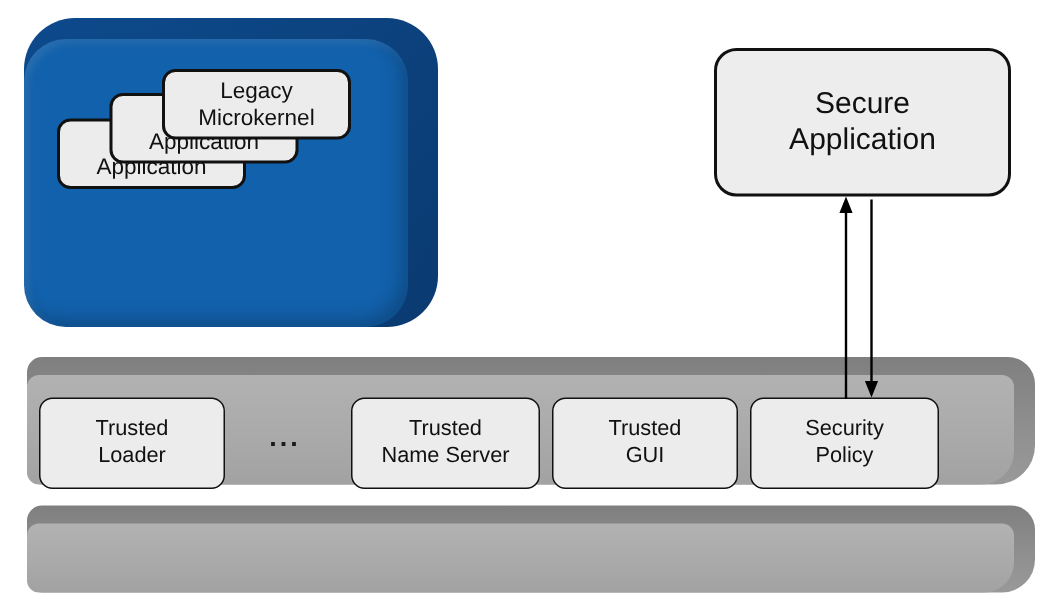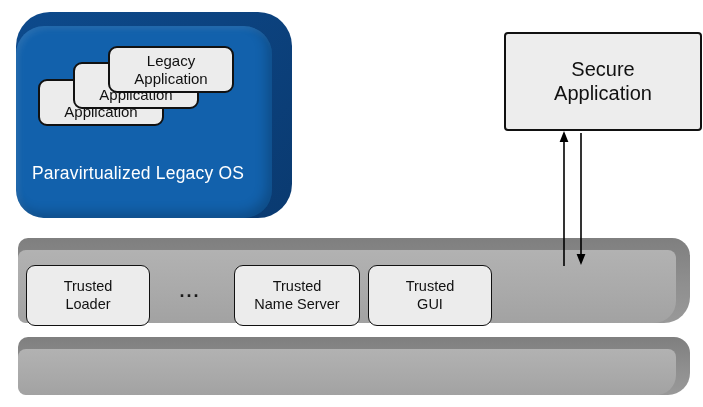--- a/index.html
+++ b/index.html
@@ -61,25 +61,24 @@
     line-height: 1.18;
     box-sizing: border-box;
   }
   .legacy-app { width: 126px; height: 47px; font-size: 15px; }
   .legacy-app.back   { left: 38px;  top: 79px;  z-index: 1; }
   .legacy-app.middle { left: 73px;  top: 62px;  z-index: 2; }
   .legacy-app.front  { left: 108px; top: 46px;  z-index: 3; }
   .secure-app {
     left: 476px; top: 32px; width: 198px; height: 99px;
     font-size: 20px;
-    border-radius: 4px;
+    border-radius: 15px;
     border-width: 2px;
     background: #ededed;
     z-index: 2;
-    margin-left: 28px;
   }
   
   .trusted-back {
     left: 18px; top: 238px; width: 672px; height: 85px;
     border-radius: 10px;
     border-bottom-right-radius: 26px;
     border-top-right-radius: 18px;
   }
   .trusted-face {
     left: 18px; top: 250px; width: 658px; height: 73px;
@@ -133,33 +132,32 @@
     z-index: 5;
   }
 </style>
 </head>
 <body>
 
 <div class="stage">
 
   <div class="blue-back"></div>
   <div class="blue-face"></div>
-  <div class="legacy-os-label">Paravirtualized Legacy OS</div>
 
   <div class="node legacy-app back">
     <span>Legacy
 Application</span>
   </div>
   <div class="node legacy-app middle">
     <span>Legacy
 Application</span>
   </div>
   <div class="node legacy-app front">
     <span>Legacy
-Application</span>
+Microkernel</span>
   </div>
 
   <div class="node secure-app">
     <span>Secure
 Application</span>
   </div>
 
   <div class="slab-back trusted-back"></div>
   <div class="slab-face trusted-face"></div>
 
@@ -169,20 +167,24 @@
   </div>
   <div class="dots">...</div>
   <div class="node trusted-node t-nameserver">
     <span>Trusted
 Name Server</span>
   </div>
   <div class="node trusted-node t-gui">
     <span>Trusted
 GUI</span>
   </div>
+  <div class="node trusted-node t-policy">
+    <span>Security
+Policy</span>
+  </div>
 
   <div class="slab-back micro-back"></div>
   <div class="slab-face micro-face"></div>
 
   <svg class="arrows" viewBox="0 0 46 140">
     <g>
       <line x1="12" y1="136" x2="12" y2="10" stroke="#000000" stroke-width="1.6"></line>
       <polygon points="12,1 7.6,12 16.4,12" fill="#000000"></polygon>
     </g>
     <g>

